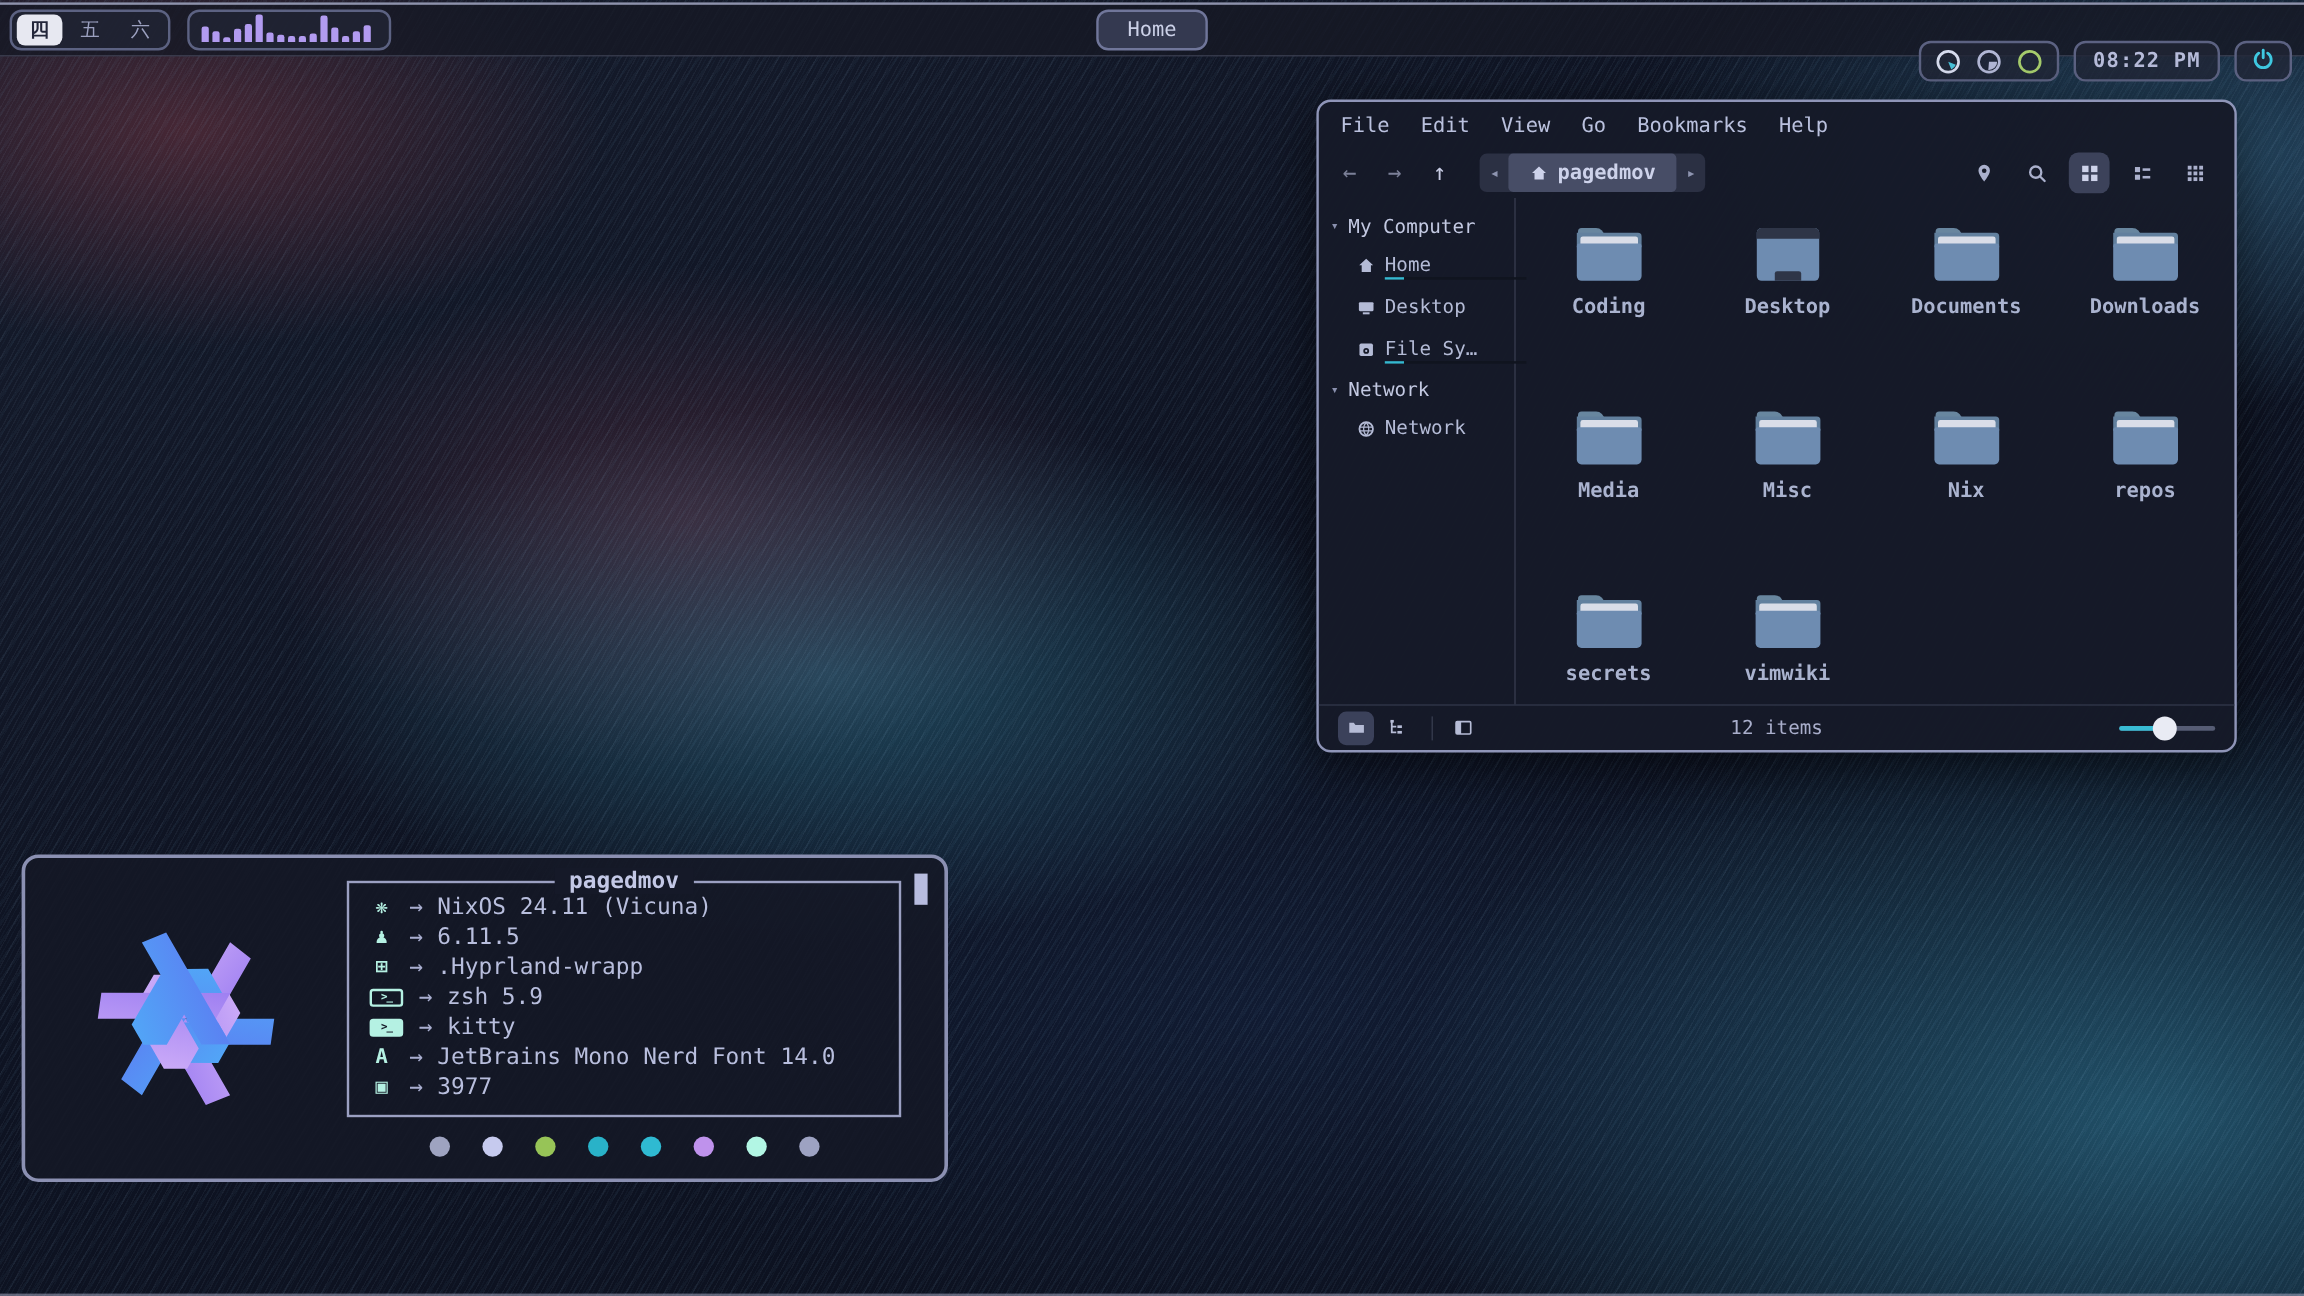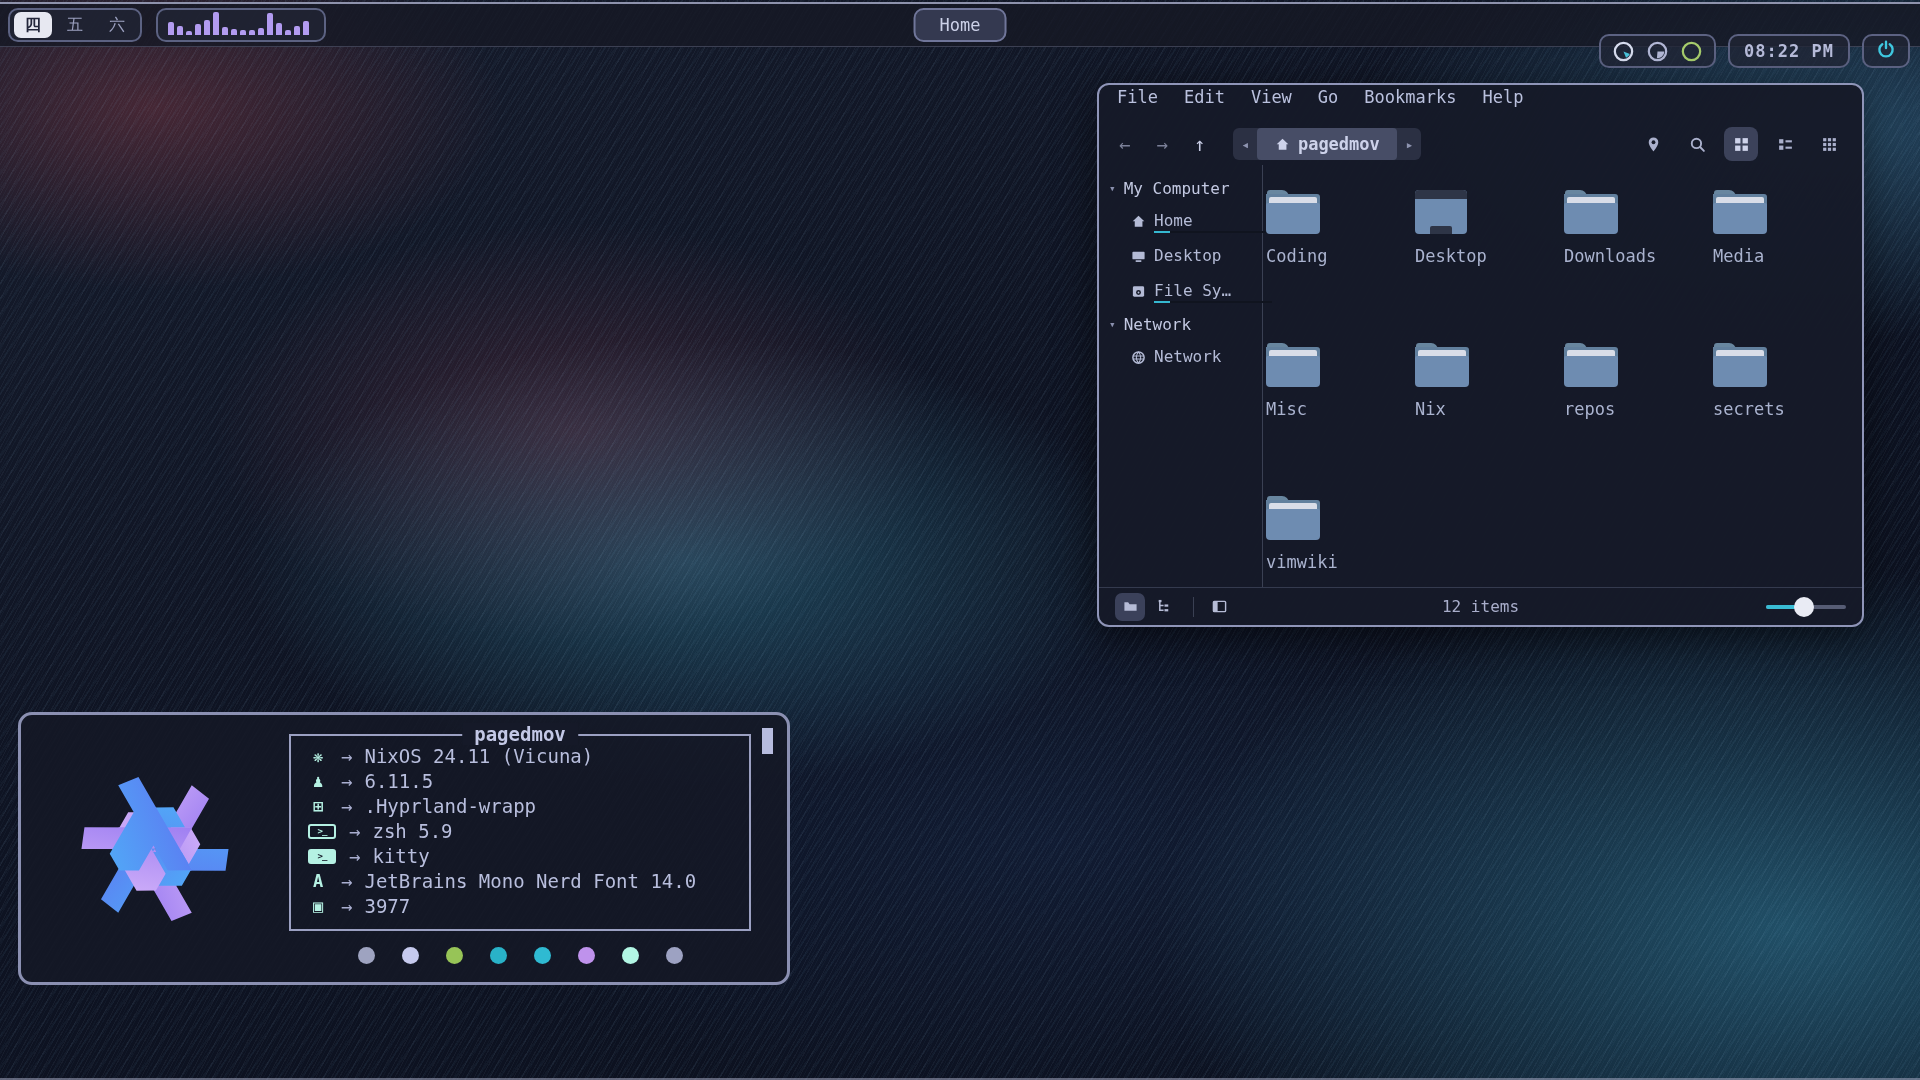--- a/index.html
+++ b/index.html
@@ -42,21 +42,21 @@
     border-radius:10px;color:#ccd1e8;font-size:17px;display:flex;align-items:center;
     box-sizing:border-box;}
   .gauge-box{padding:0 12px;gap:13px;}
   .clock-box{padding:0 14px;color:#b7bcda;font-size:17px;font-weight:bold;letter-spacing:1px;}
   .power-box{width:48px;justify-content:center;color:#3fc8e0;}
 
   
   .fm{position:absolute;left:1097px;top:83px;width:767px;height:544px;box-sizing:border-box;
     background:rgba(22,26,40,0.97);border:2px solid #8f95b8;border-radius:12px;
     color:#bac1de;box-shadow:0 10px 40px rgba(0,0,0,0.5);}
-  .fm-menubar{display:flex;gap:26px;height:36px;padding:2px 0 0 18px;
+  .fm-menubar{display:flex;align-items:center;gap:26px;height:36px;padding:2px 0 0 18px;
     font-size:17px;}
   .menu-item{cursor:default;}
   .fm-toolbar{height:42px;display:flex;align-items:center;position:relative;padding-left:20px;}
   .nav-btn{font-size:19px;margin-right:26px;cursor:default;}
   .nav-back,.nav-fwd{color:#7b8098;}
   .nav-up{color:#c7cce4;}
   .pathbar{margin-left:2px;height:32px;width:188px;background:#2b3043;border-radius:6px;
     display:flex;align-items:center;box-sizing:border-box;}
   .path-chev{width:24px;text-align:center;color:#8e94b0;font-size:13px;}
   .path-seg{flex:1;height:32px;background:#474d66;border-radius:4px;display:flex;
@@ -75,21 +75,21 @@
   .side-group .expander{font-size:11px;color:#8a90ae;}
   .side-item{display:flex;align-items:center;gap:8px;padding:7px 0 7px 32px;color:#b4bbd6;}
   .side-item svg{width:15px;height:15px;flex:none;}
   .slabel{position:relative;padding-bottom:2px;white-space:nowrap;}
   .slabel.sel::after{content:"";position:absolute;left:0;bottom:-1px;width:118px;height:2px;
     background:#10141f;}
   .slabel.sel::before{content:"";position:absolute;left:0;bottom:-1px;width:16px;height:2px;
     background:#35b8d0;z-index:1;}
   .fm-grid{flex:1;display:grid;grid-template-columns:repeat(4,149px);
     grid-auto-rows:153px;padding:25px 0 0 3px;}
-  .fcell{display:flex;flex-direction:column;align-items:flex-start;}
+  .fcell{display:flex;flex-direction:column;align-items:center;font-weight:bold;}
   .flabel{margin-top:12px;font-size:17px;color:#aab3cf;}
   .icon-folder{position:relative;width:54px;height:44px;}
   .icon-folder .tab{position:absolute;left:1px;top:0;width:22px;height:10px;
     background:#68869f;border-radius:3px 7px 0 0;}
   .icon-folder .back{position:absolute;left:0;top:4px;right:0;height:12px;
     background:#62809e;border-radius:0 3px 0 0;}
   .icon-folder .paper{position:absolute;left:3px;top:7px;right:3px;height:8px;
     background:#d9dde8;border-radius:2px;}
   .icon-folder .front{position:absolute;left:0;top:13px;right:0;bottom:0;
     background:#6e8cb1;border-radius:2px 2px 4px 4px;}
@@ -330,20 +330,29 @@
             <div class="icon-desktop"></div>
             <div class="flabel">Desktop</div>
           </div>
           <div class="fcell">
             <div class="icon-folder">
               <div class="tab"></div>
               <div class="back"></div>
               <div class="paper"></div>
               <div class="front"></div>
             </div>
+            <div class="flabel">Documents</div>
+          </div>
+          <div class="fcell">
+            <div class="icon-folder">
+              <div class="tab"></div>
+              <div class="back"></div>
+              <div class="paper"></div>
+              <div class="front"></div>
+            </div>
             <div class="flabel">Downloads</div>
           </div>
           <div class="fcell">
             <div class="icon-folder">
               <div class="tab"></div>
               <div class="back"></div>
               <div class="paper"></div>
               <div class="front"></div>
             </div>
             <div class="flabel">Media</div>

